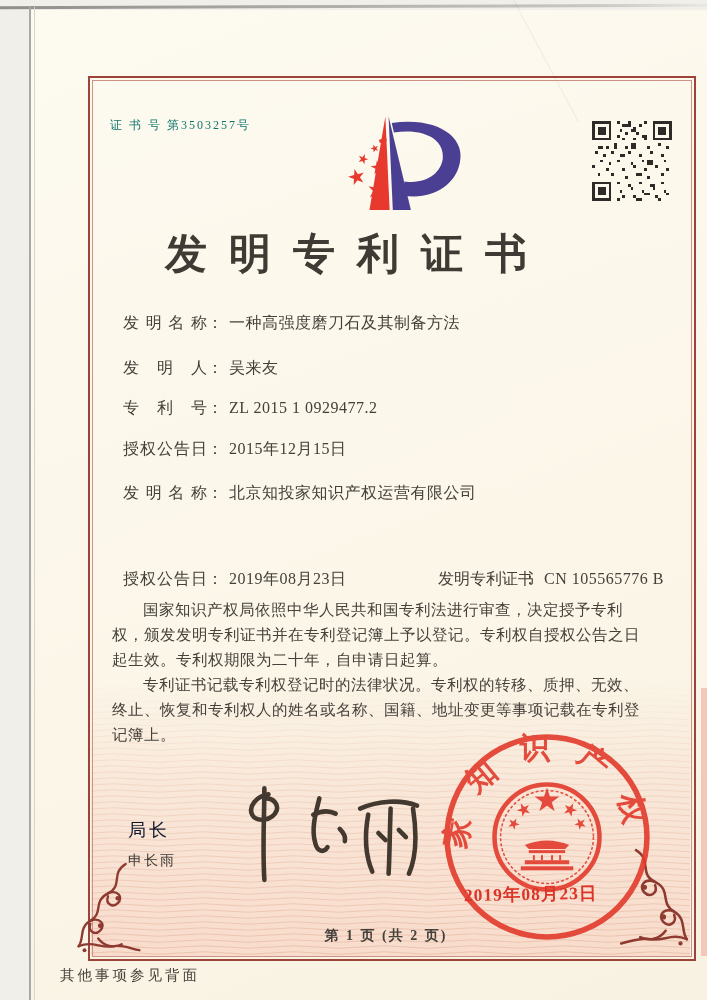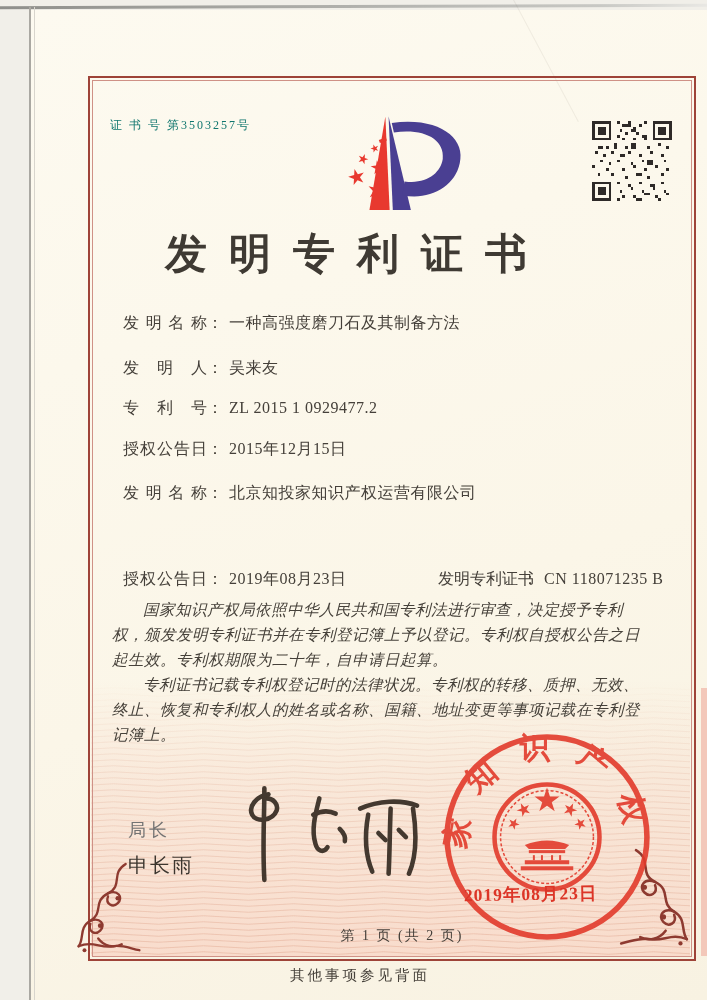--- a/index.html
+++ b/index.html
@@ -31,34 +31,34 @@
          font-size:42px;font-weight:bold;letter-spacing:22px;padding-left:22px;box-sizing:border-box;
          color:#3f3a33;z-index:3;}
 
   .row{position:absolute;left:123px;white-space:nowrap;line-height:22px;font-size:16px;z-index:3;}
   .flabel{display:inline-block;width:84px;text-align:justify;text-align-last:justify;color:#45403a;}
   .colon{margin-right:6px;}
   .fvalue{letter-spacing:0.5px;color:#45403a;}
   .grant-no-group{position:absolute;left:315px;top:0;white-space:nowrap;}
 
   .paras{position:absolute;left:112px;top:597px;width:540px;z-index:3;
-         font-size:15.5px;line-height:25px;color:#46413a;letter-spacing:0.5px;font-style:italic;}
+         font-size:15.5px;line-height:25px;color:#46413a;letter-spacing:0.5px;}
   .paras p{margin:0;text-indent:2em;}
 
-  .signer-role{position:absolute;left:128px;top:818px;font-size:18px;letter-spacing:3px;z-index:3;color:#737373;}
-  .signer-name{position:absolute;left:128px;top:852px;font-size:20px;letter-spacing:2px;z-index:3;color:#3c362f;font-family:Liberation Serif, serif;}
+  .signer-role{position:absolute;left:128px;top:818px;font-size:18px;letter-spacing:3px;z-index:3;color:#0f172a;}
+  .signer-name{position:absolute;left:128px;top:852px;font-size:14px;letter-spacing:2px;z-index:3;color:#3c362f;font-family:Liberation Serif, serif;}
   .signature{position:absolute;left:225px;top:776px;z-index:3;}
 
   .seal{position:absolute;left:440px;top:730px;z-index:4;opacity:0.9;}
   .seal-date{position:absolute;left:464px;top:882px;font-size:17.5px;color:#dc3527;
              letter-spacing:1px;transform:rotate(-1deg);z-index:5;font-weight:bold;}
 
-  .page-info{position:absolute;left:100px;top:927px;width:604px;text-align:center;
-             font-size:14px;letter-spacing:2px;z-index:3;color:#45403a;}
-  .back-note{position:absolute;left:60px;top:966px;width:600px;text-align:center;
+  .page-info{position:absolute;left:84px;top:927px;width:604px;text-align:center;
+             font-size:14px;letter-spacing:2px;z-index:3;color:#45403a;font-weight:bold;}
+  .back-note{position:absolute;left:60px;top:966px;width:600px;text-align:left;
              font-size:14.5px;letter-spacing:3px;z-index:3;color:#46413a;}
 
   .flourish-bl{position:absolute;left:74px;top:862px;z-index:3;}
   .flourish-br{position:absolute;left:616px;top:848px;z-index:3;transform:scaleX(-1);}
 </style>
 </head>
 <body>
 
 <div class="scan">
   <div class="page"></div>
@@ -202,21 +202,21 @@
   </div>
   <div class="row" style="top:438px">
     <span class="flabel">授权公告日</span><span class="colon">：</span><span class="fvalue">2015年12月15日</span>
   </div>
   <div class="row" style="top:482px">
     <span class="flabel">发明名称</span><span class="colon">：</span><span class="fvalue">北京知投家知识产权运营有限公司</span>
   </div>
   <div class="row" style="top:568px">
     <span class="flabel">授权公告日</span><span class="colon">：</span><span class="fvalue">2019年08月23日</span>
     <span class="grant-no-group">
-      <span class="flabel">发明专利证书</span><span class="colon">：</span><span class="fvalue">CN 118071235 B</span>
+      <span class="flabel">发明专利证书</span><span class="colon">：</span><span class="fvalue">CN 105565776 B</span>
     </span>
   </div>
 
   <div class="paras">
     <p>国家知识产权局依照中华人民共和国专利法进行审查，决定授予专利权，颁发发明专利证书并在专利登记簿上予以登记。专利权自授权公告之日起生效。专利权期限为二十年，自申请日起算。</p>
     <p>专利证书记载专利权登记时的法律状况。专利权的转移、质押、无效、终止、恢复和专利权人的姓名或名称、国籍、地址变更等事项记载在专利登记簿上。</p>
   </div>
 
   <div class="signer-role">局长</div>
   <div class="signer-name">申长雨</div>

